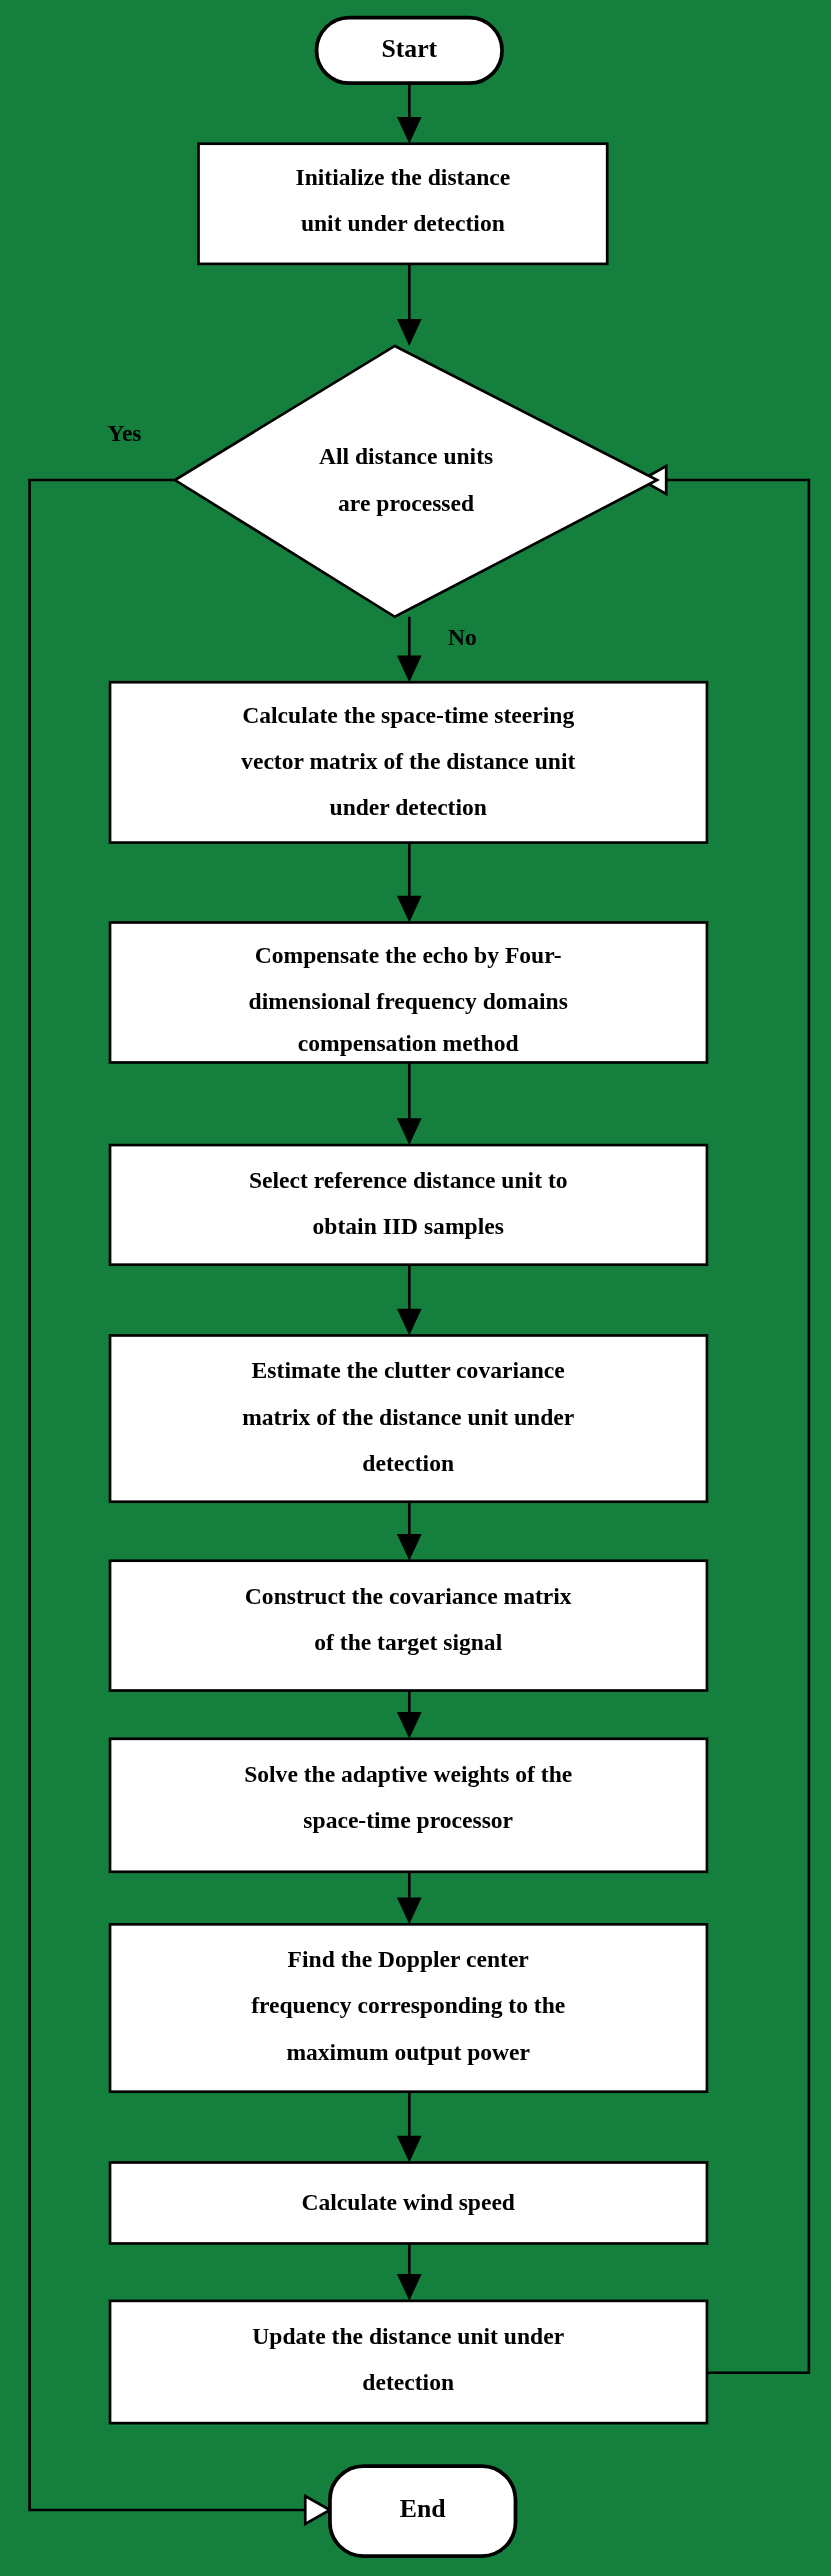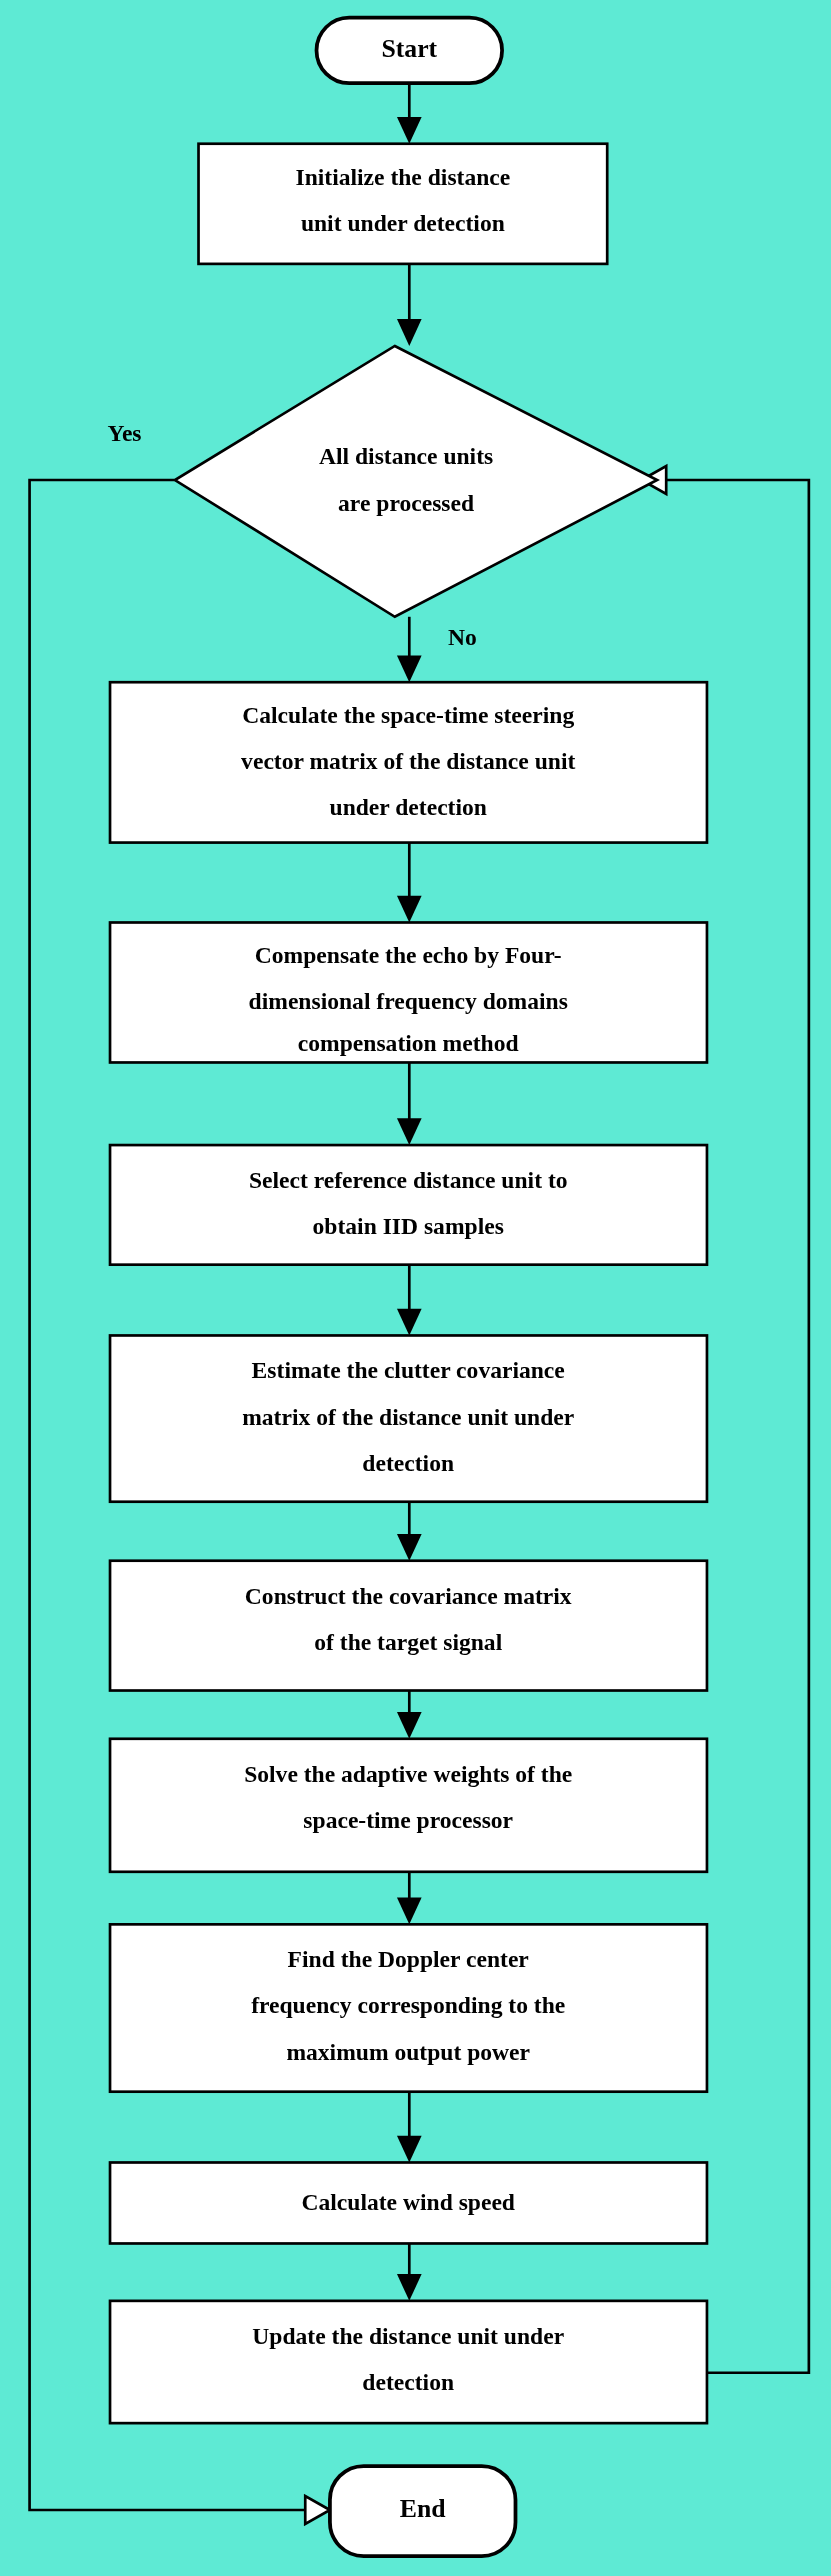--- a/index.html
+++ b/index.html
@@ -9,21 +9,21 @@
   }
   body {
     width: 832px;
     height: 2576px;
     font-family: "Liberation Serif", "DejaVu Serif", serif;
   }
   #flowchart-root {
     position: relative;
     width: 832px;
     height: 2576px;
-    background: #5eead4;
+    background: #15803d;
     overflow: hidden;
   }
   #flow-svg {
     position: absolute;
     left: 0;
     top: 0;
     width: 832px;
     height: 2576px;
   }
   .node-shape {

